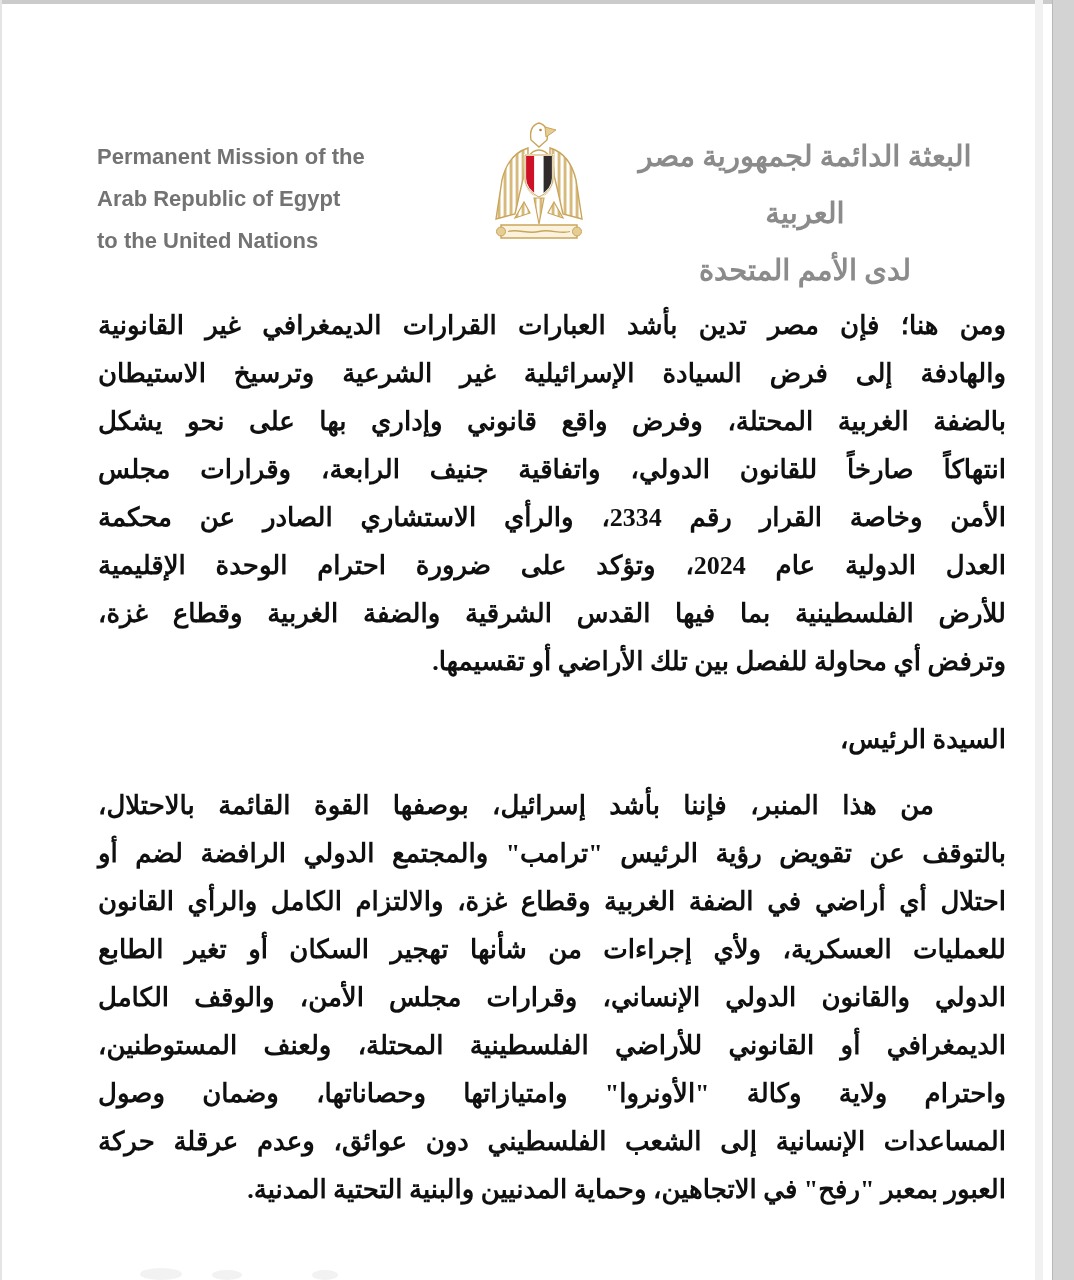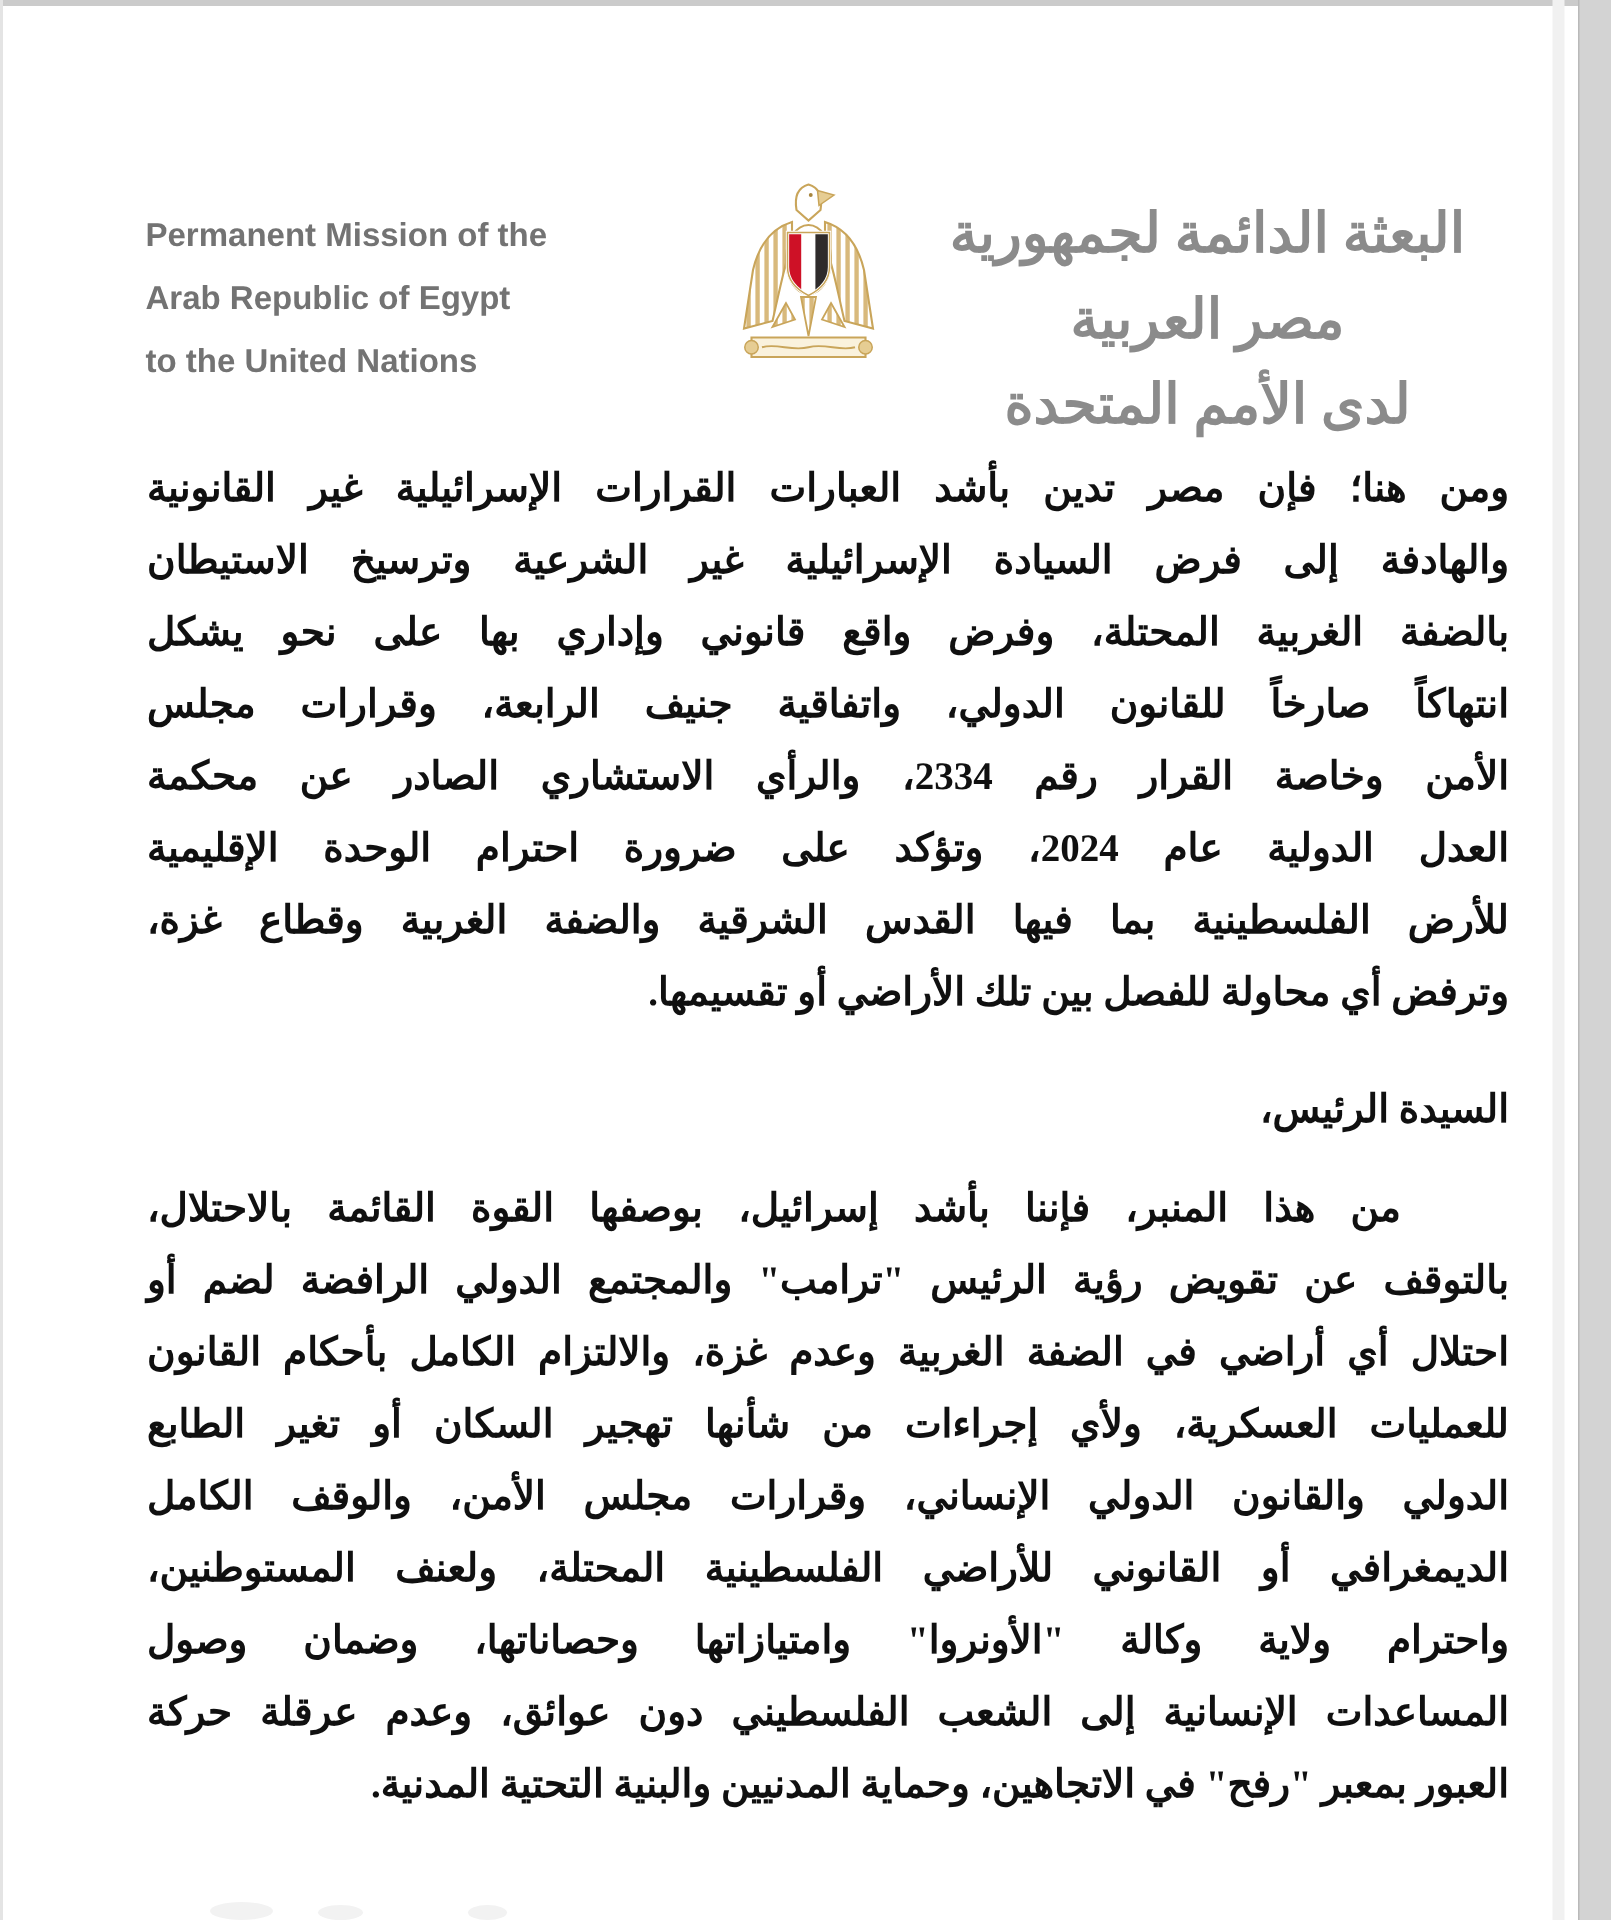--- a/index.html
+++ b/index.html
@@ -21,21 +21,21 @@
   
   .header-en {
     position: absolute; left: 97px; top: 136px; width: 340px;
     text-align: left; font-weight: bold; font-size: 22px; line-height: 42px;
     color: #737373;
   }
   .emblem { position: absolute; left: 484px; top: 116px; width: 110px; height: 136px; }
   .header-ar {
     position: absolute; left: 622px; top: 128px; width: 366px;
     text-align: center; direction: rtl;
-    font-weight: bold; font-size: 37px; line-height: 57px;
+    font-weight: bold; font-size: 29px; line-height: 57px;
     color: #8b8b8b;
     font-family: "Liberation Serif", "DejaVu Serif", serif;
   }
 
   
   .letter-body {
     position: absolute; left: 98px; top: 302px; width: 908px;
     direction: rtl;
     font-family: "Liberation Serif", "DejaVu Serif", serif;
     font-weight: bold; font-size: 26px; color: #101010;
@@ -112,36 +112,36 @@
   </div>
 
   <div class="header-ar">
     <div>البعثة الدائمة لجمهورية مصر العربية</div>
     <div>لدى الأمم المتحدة</div>
   </div>
 </header>
 
 <main class="letter-body">
   <p class="para">
-    <span class="line">ومن هنا؛ فإن مصر تدين بأشد العبارات القرارات الإسرائيلية غير القانونية</span>
+    <span class="line">ومن هنا؛ فإن مصر تدين بأشد العبارات القرارات الديمغرافي غير القانونية</span>
     <span class="line">والهادفة إلى فرض السيادة الإسرائيلية غير الشرعية وترسيخ الاستيطان</span>
     <span class="line">بالضفة الغربية المحتلة، وفرض واقع قانوني وإداري بها على نحو يشكل</span>
     <span class="line">انتهاكاً صارخاً للقانون الدولي، واتفاقية جنيف الرابعة، وقرارات مجلس</span>
     <span class="line">الأمن وخاصة القرار رقم 2334، والرأي الاستشاري الصادر عن محكمة</span>
     <span class="line">العدل الدولية عام 2024، وتؤكد على ضرورة احترام الوحدة الإقليمية</span>
     <span class="line">للأرض الفلسطينية بما فيها القدس الشرقية والضفة الغربية وقطاع غزة،</span>
     <span class="line end">وترفض أي محاولة للفصل بين تلك الأراضي أو تقسيمها.</span>
   </p>
 
   <div class="salutation">السيدة الرئيس،</div>
 
   <p class="para para2">
     <span class="line indent-first">من هذا المنبر، فإننا بأشد إسرائيل، بوصفها القوة القائمة بالاحتلال،</span>
     <span class="line">بالتوقف عن تقويض رؤية الرئيس "ترامب" والمجتمع الدولي الرافضة لضم أو</span>
-    <span class="line">احتلال أي أراضي في الضفة الغربية وعدم غزة، والالتزام الكامل بأحكام القانون</span>
+    <span class="line">احتلال أي أراضي في الضفة الغربية وقطاع غزة، والالتزام الكامل والرأي القانون</span>
     <span class="line">للعمليات العسكرية، ولأي إجراءات من شأنها تهجير السكان أو تغير الطابع</span>
     <span class="line">الدولي والقانون الدولي الإنساني، وقرارات مجلس الأمن، والوقف الكامل</span>
     <span class="line">الديمغرافي أو القانوني للأراضي الفلسطينية المحتلة، ولعنف المستوطنين،</span>
     <span class="line">واحترام ولاية وكالة "الأونروا" وامتيازاتها وحصاناتها، وضمان وصول</span>
     <span class="line">المساعدات الإنسانية إلى الشعب الفلسطيني دون عوائق، وعدم عرقلة حركة</span>
     <span class="line end">العبور بمعبر "رفح" في الاتجاهين، وحماية المدنيين والبنية التحتية المدنية.</span>
   </p>
 </main>
 
 </body></html>

